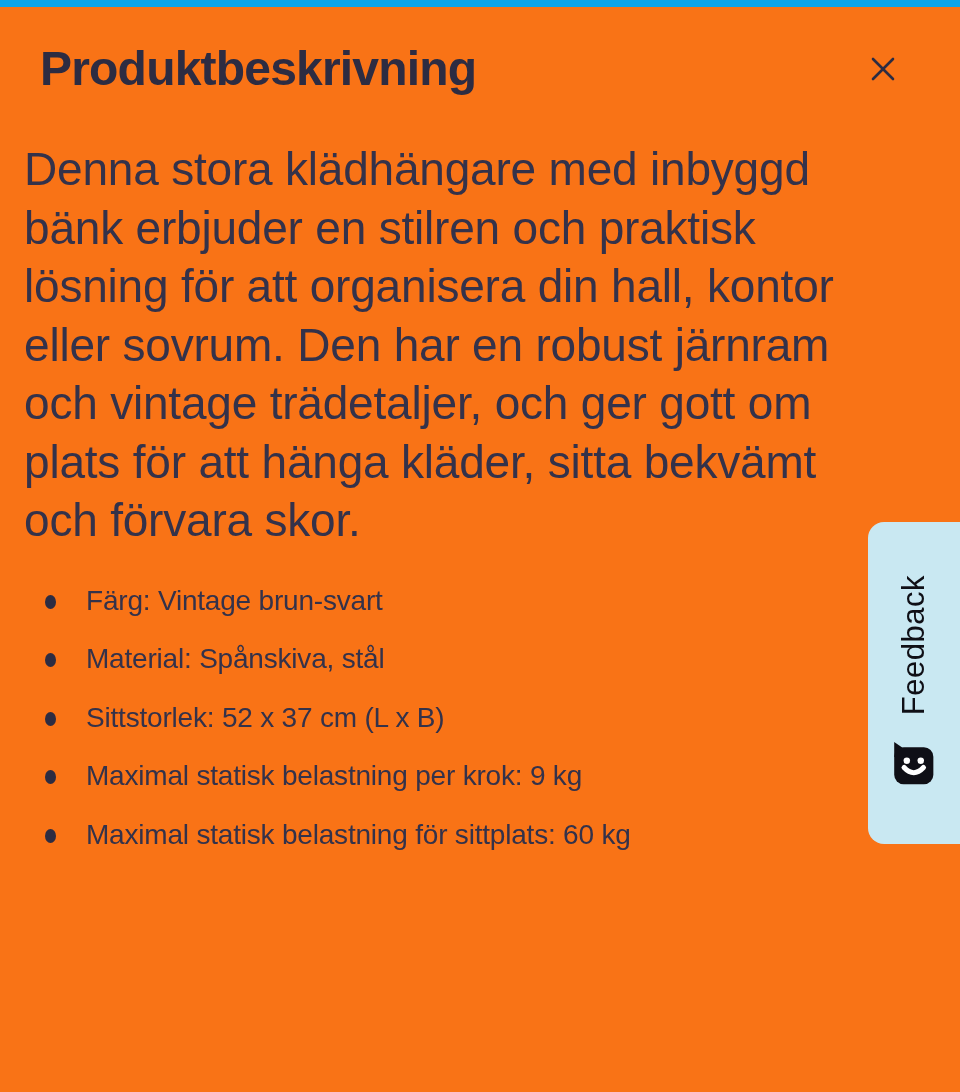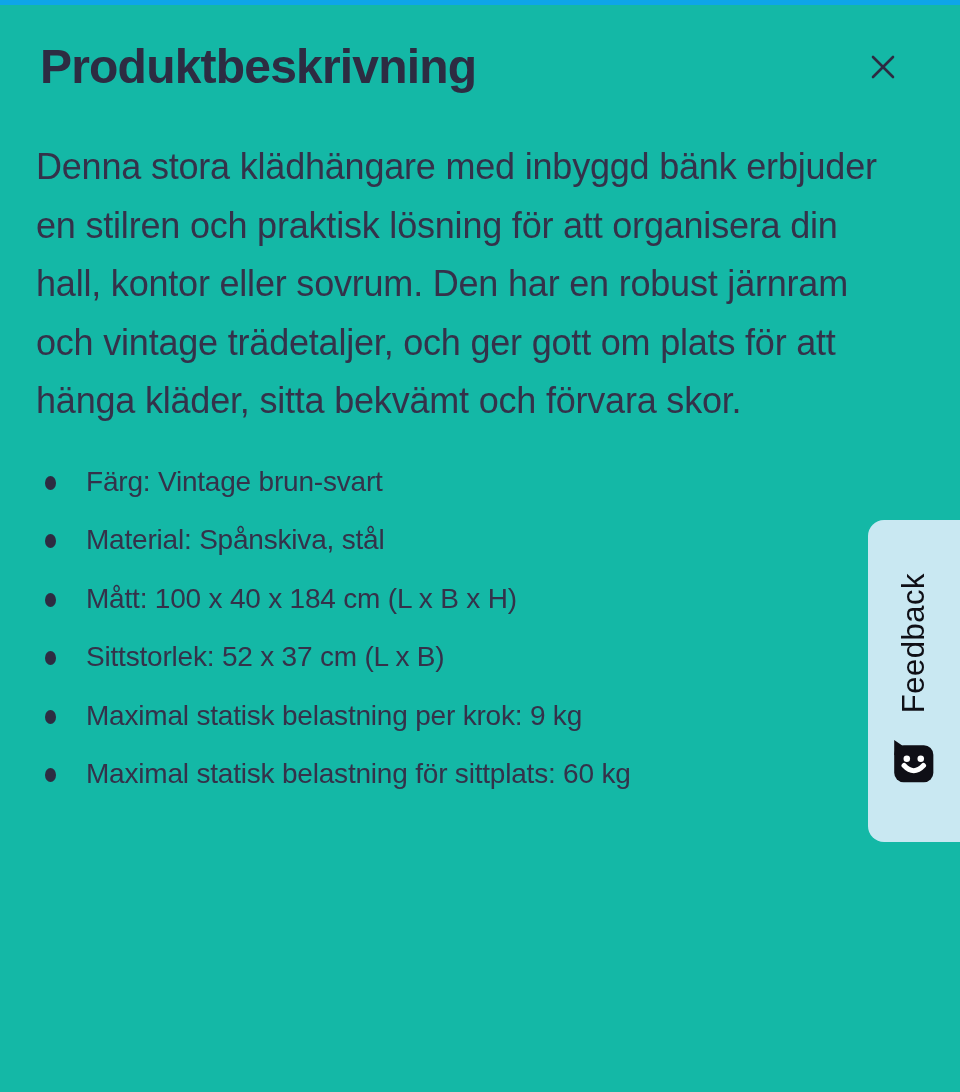--- a/index.html
+++ b/index.html
@@ -6,22 +6,22 @@
   html, body {
     width: 960px;
     background: #fdfdfd;
     font-family: "Liberation Sans", sans-serif;
     -webkit-font-smoothing: antialiased;
   }
   .modal {
     position: relative;
     width: 960px;
     height: 1092px;
-    background: #14b8a6;
-    border-top: 5px solid #0ea5e9;
+    background: #f97316;
+    border-top: 7px solid #0ea5e9;
     overflow: hidden;
   }
   .modal-header {
     display: flex;
     align-items: center;
     justify-content: space-between;
     padding: 34px 58px 0 40px;
   }
   .modal-title {
     font-size: 48px;
@@ -36,23 +36,23 @@
     cursor: pointer;
     padding: 0;
     width: 38px;
     height: 38px;
     display: flex;
     align-items: center;
     justify-content: center;
   }
   .close-btn svg { display: block; }
   .description {
-    margin: 44px 0 0 36px;
+    margin: 44px 0 0 24px;
     width: 860px;
-    font-size: 36px;
+    font-size: 46px;
     line-height: 58.5px;
     color: #34324a;
     letter-spacing: -0.2px;
   }
   .spec-list {
     margin: 22px 0 0 40px;
     max-width: 846px;
     list-style: none;
   }
   .spec-list li {
@@ -115,21 +115,20 @@
         </svg>
       </span>
     </button>
   </div>
 
   <p class="description">Denna stora klädhängare med inbyggd bänk erbjuder en stilren och praktisk lösning för att organisera din hall, kontor eller sovrum. Den har en robust järnram och vintage trädetaljer, och ger gott om plats för att hänga kläder, sitta bekvämt och förvara skor.</p>
 
   <ul class="spec-list">
     <li>Färg: Vintage brun-svart</li>
     <li>Material: Spånskiva, stål</li>
-    <li>Mått: 100 x 40 x 184 cm (L x B x H)</li>
     <li>Sittstorlek: 52 x 37 cm (L x B)</li>
     <li>Maximal statisk belastning per krok: 9 kg</li>
     <li>Maximal statisk belastning för sittplats: 60 kg</li>
   </ul>
 
   <button class="feedback-tab">
     <span class="feedback-label">Feedback</span>
     <span class="feedback-icon">
       <svg width="54" height="54" viewBox="0 0 24 24">
         <path d="M3.2 2.2 L3.2 9 L6 6.6 L9.5 6.6 Z" fill="#0f0f16"></path>

